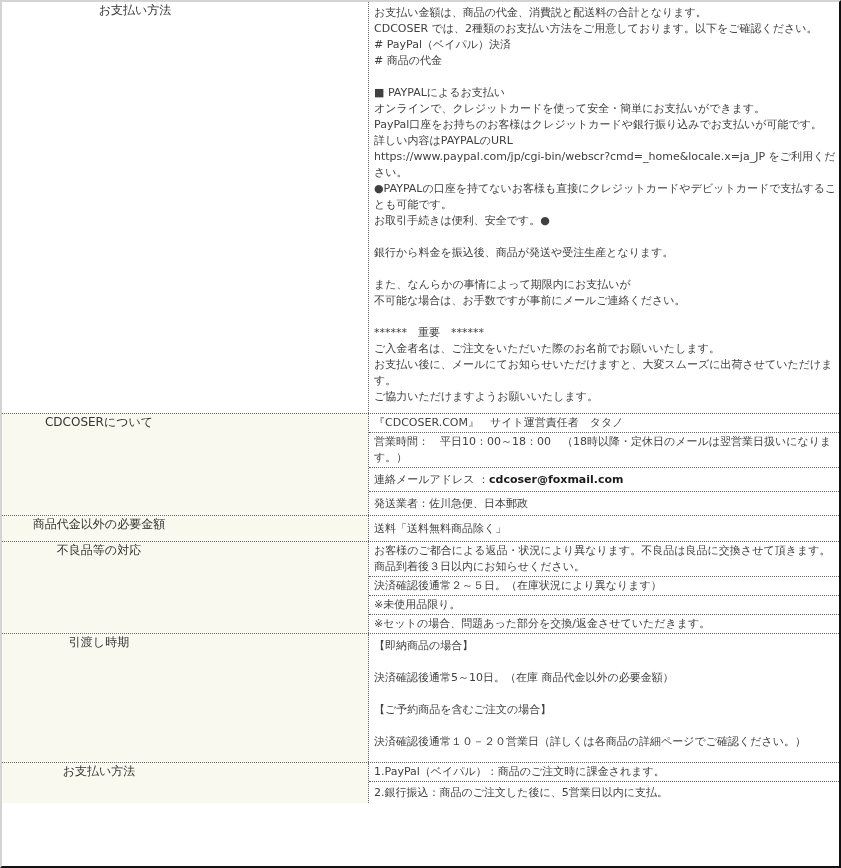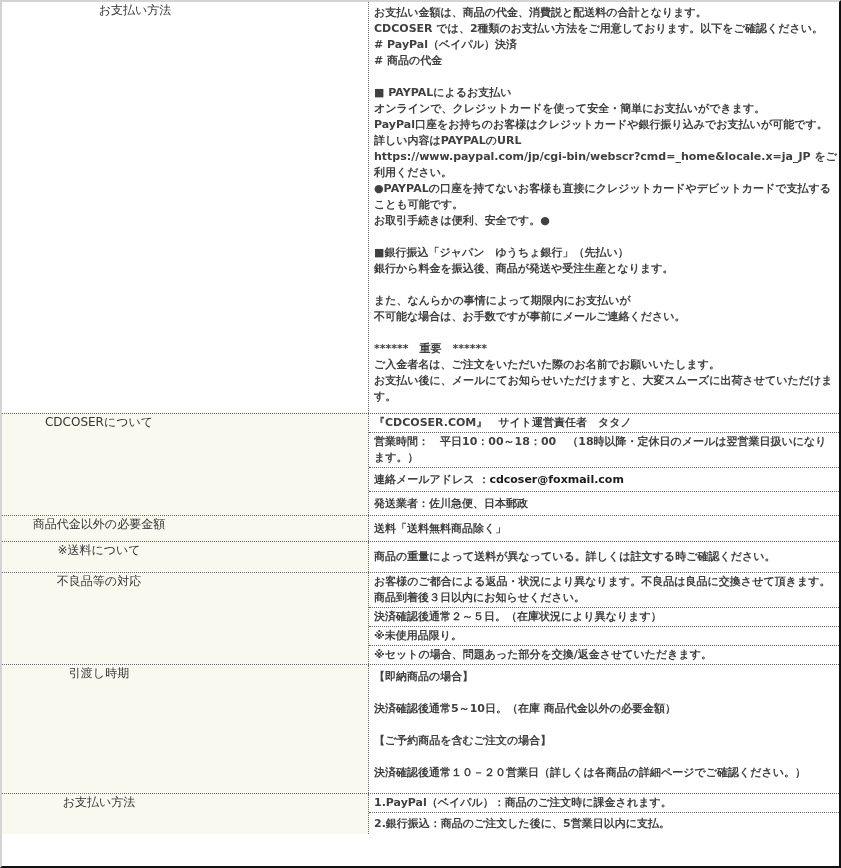--- a/index.html
+++ b/index.html
@@ -20,21 +20,21 @@
     padding-right:172px;
   }
   .trow-payment .hcell{background:#ffffff;padding-right:100px;}
   .ccell{flex:1;min-width:0;display:flex;flex-direction:column;}
   .sub{
     border-top:1px dotted #666;box-sizing:border-box;
     padding:1px 2px 1px 5px;display:flex;align-items:center;
   }
   .sub:first-child{border-top:none;}
   .sub.multi{display:block;}
-  .ln{line-height:16px;min-height:16px;white-space:normal;font-weight:bold;}
+  .ln{line-height:16px;min-height:16px;white-space:normal;}
   .email{font-weight:bold;color:#1a1a1a;}
   
   .pm-cell{padding:3px 2px 8px 5px;}
   .mh17{min-height:17px}.mh16{min-height:16px}.mh22{min-height:22px}.mh24{min-height:24px}
   .mh25{min-height:25px}.mh26{min-height:26px}
   .mh30{min-height:30px}.mh34{min-height:34px}
   .mh128{min-height:128px}
   .deliv{padding-top:4px;}
 </style>
 </head>
@@ -54,29 +54,29 @@
           <div class="ln"># 商品の代金</div>
           <div class="ln">&nbsp;</div>
           <div class="ln">■ PAYPALによるお支払い</div>
           <div class="ln">オンラインで、クレジットカードを使って安全・簡単にお支払いができます。</div>
           <div class="ln">PayPal口座をお持ちのお客様はクレジットカードや銀行振り込みでお支払いが可能です。</div>
           <div class="ln">詳しい内容はPAYPALのURL</div>
           <div class="ln">https://www.paypal.com/jp/cgi-bin/webscr?cmd=_home&amp;locale.x=ja_JP をご利用ください。</div>
           <div class="ln">●PAYPALの口座を持てないお客様も直接にクレジットカードやデビットカードで支払することも可能です。</div>
           <div class="ln">お取引手続きは便利、安全です。●</div>
           <div class="ln">&nbsp;</div>
-          <div class="ln">■銀行振込「ジャパン　ゆうちょ銀行」（先払い）</div>
           <div class="ln">銀行から料金を振込後、商品が発送や受注生産となります。</div>
           <div class="ln">&nbsp;</div>
           <div class="ln">また、なんらかの事情によって期限内にお支払いが</div>
           <div class="ln">不可能な場合は、お手数ですが事前にメールご連絡ください。</div>
           <div class="ln">&nbsp;</div>
           <div class="ln">******　重要　******</div>
           <div class="ln">ご入金者名は、ご注文をいただいた際のお名前でお願いいたします。</div>
           <div class="ln">お支払い後に、メールにてお知らせいただけますと、大変スムーズに出荷させていただけます。</div>
+          <div class="ln">ご協力いただけますようお願いいたします。</div>
         </div>
     </div>
   </div>
 
   <div class="trow">
     <div class="hcell">
       <span>CDCOSERについて</span>
     </div>
     <div class="ccell">
       <div class="sub mh17">
@@ -99,30 +99,20 @@
     <div class="hcell">
       <span>商品代金以外の必要金額</span>
     </div>
     <div class="ccell">
       <div class="sub mh25">
           <div class="ln">送料「送料無料商品除く」</div>
         </div>
     </div>
   </div>
 
-  <div class="trow">
-    <div class="hcell">
-      <span>※送料について</span>
-    </div>
-    <div class="ccell">
-      <div class="sub mh30">
-          <div class="ln">商品の重量によって送料が異なっている。詳しくは註文する時ご確認ください。</div>
-        </div>
-    </div>
-  </div>
 
   <div class="trow">
     <div class="hcell">
       <span>不良品等の対応</span>
     </div>
     <div class="ccell">
       <div class="sub multi mh34">
           <div class="ln">お客様のご都合による返品・状況により異なります。不良品は良品に交換させて頂きます。商品到着後３日以内にお知らせください。</div>
         </div>
       <div class="sub mh17">

